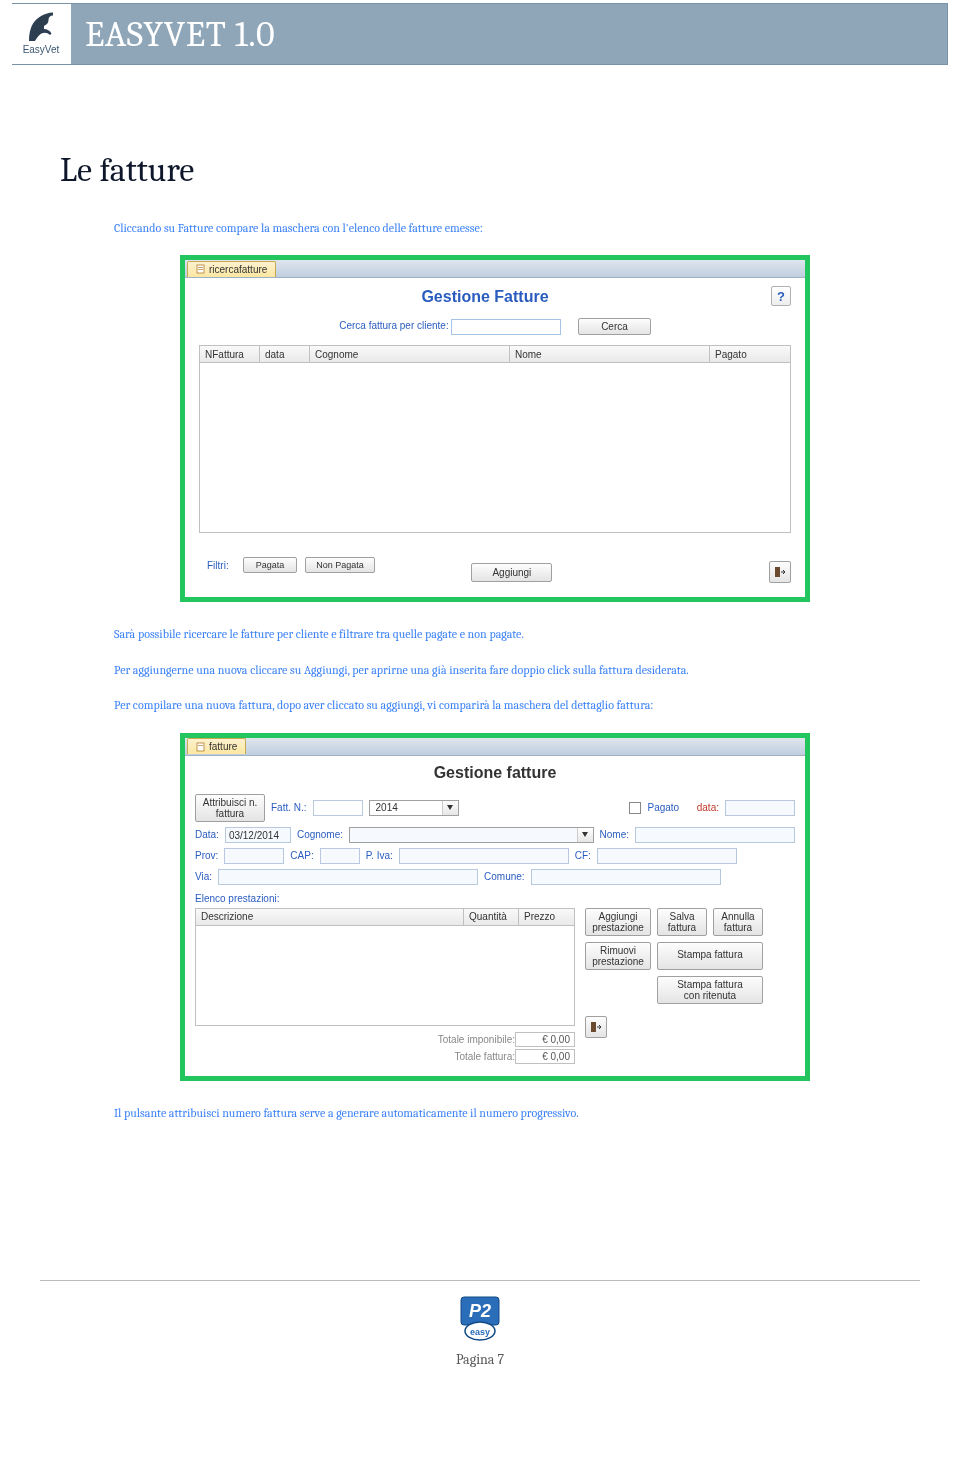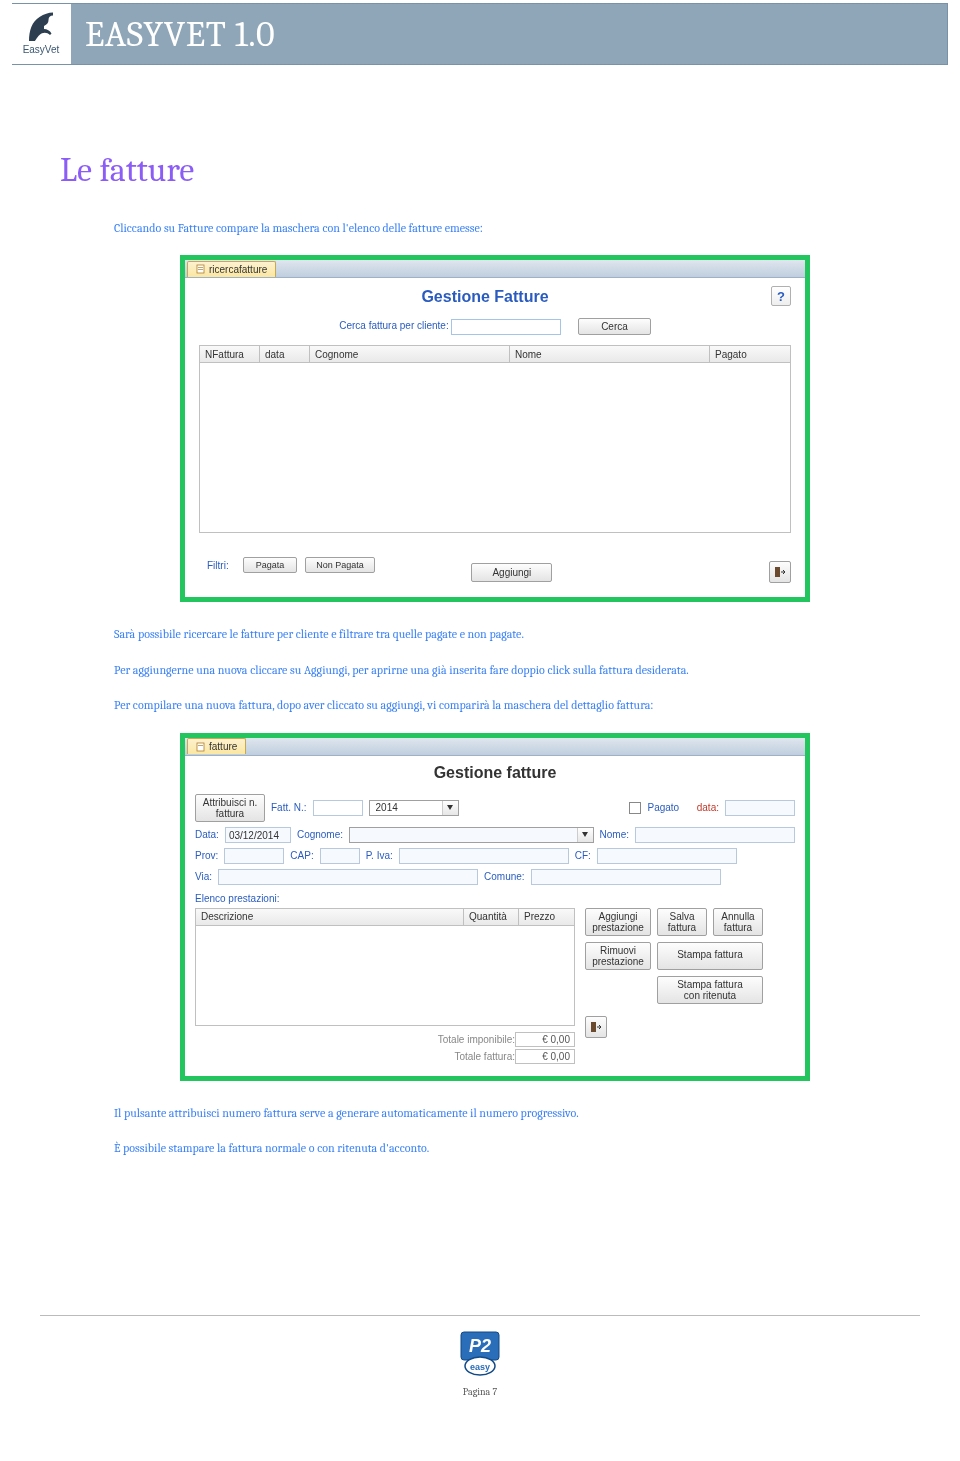--- a/index.html
+++ b/index.html
@@ -8,21 +8,21 @@
   
   .banner-wrap { padding: 3px 12px 0 12px; }
   .banner { background: #8fa6b8; display: flex; align-items: center; height: 62px; border: 1px solid #7893a8; }
   .logo-box { position: relative; display: flex; flex-direction: column; align-items: center; margin-left: -2px; background: #fff; padding: 4px 6px 0 6px; width: 60px; height: 60px; }
   .logo-box svg { width: 36px; height: 36px; }
   .logo-box span { font-size: 10px; color: #3b5772; font-family: Arial, sans-serif; }
   .banner-title { color: #fff; font-size: 36px; font-weight: 300; margin-left: 14px; font-family: Cambria, Georgia, serif; letter-spacing: 0.5px; }
   
   
   .content { padding: 85px 60px 30px 60px; }
-  h1.section { font-size: 34px; font-weight: 400; color: #8b5cf6; margin-bottom: 30px; font-family: Cambria, Georgia, serif; }
+  h1.section { font-size: 34px; font-weight: 400; color: #0f172a; margin-bottom: 30px; font-family: Cambria, Georgia, serif; }
   .para { font-size: 12px; color: #3b82f6; margin: 0 0 18px 54px; line-height: 1.45; font-family: Cambria, Georgia, serif; }
 
   
   .mock { margin: 0 0 24px 120px; border: 5px solid #22c55e; background: #fff; font-family: Tahoma, Arial, sans-serif; font-size: 10px; color: #333; }
   .mock-titlebar { background: linear-gradient(#dfe6ee, #bfcede); border-bottom: 1px solid #9fb1c4; height: 18px; display: flex; align-items: center; }
   .tab { background: linear-gradient(#fdf1cf, #fbe7a1); border: 1px solid #c7a94f; border-bottom: none; height: 16px; padding: 0 8px; margin-left: 2px; display: flex; align-items: center; font-size: 10px; border-radius: 2px 2px 0 0; }
   .tab svg { width: 10px; height: 10px; margin-right: 3px; }
   .mock-body { padding: 10px 14px 14px 14px; }
   .mock h2 { text-align: center; color: #2a5cbf; font-size: 16px; font-weight: bold; font-family: Tahoma, Arial, sans-serif; margin-bottom: 12px; }
   .mock h2.black { color: #333; font-weight: bold; }
@@ -65,21 +65,21 @@
   .action-col { display: flex; flex-direction: column; gap: 6px; }
   .action-row { display: flex; gap: 6px; }
   .totals { text-align: right; font-size: 10px; color: #888; margin-top: 6px; }
   .totals .tot-row { display: flex; justify-content: flex-end; gap: 0; align-items: center; margin-bottom: 2px; }
   .totals .tot-val { border: 1px solid #c0c0c0; width: 60px; text-align: right; padding: 1px 4px; color: #555; }
 
   
   .page-footer { border-top: 1px solid #bbb; margin: 110px 40px 0 40px; padding-top: 14px; text-align: center; }
   .p2logo { display: inline-flex; flex-direction: column; align-items: center; }
   .p2logo svg { width: 50px; height: 48px; }
-  .page-num { font-size: 10px; color: #595959; margin-top: 4px; font-family: Cambria, Georgia, serif; }
+  .page-num { font-size: 14px; color: #595959; margin-top: 4px; font-family: Cambria, Georgia, serif; }
 </style>
 </head>
 <body>
 
 <div class="banner-wrap">
   <div class="banner">
     <div class="logo-box">
       <svg viewBox="0 0 24 24">
         <path fill="#2c3e50" d="M4 22 C4 15 6 9 11 6 C14 4 17 3 20 3 L20 5 C18 5 17 6 17 8 C17 10 16 11 14 12 L14 14 C16 14 18 15 19 17 L18 18 C16 16 13 16 11 18 C9 20 8 22 8 22 Z"></path>
       </svg>
@@ -252,21 +252,20 @@
                   <path d="M8 7 L12 7 M10 5 L12 7 L10 9" stroke="#333" stroke-width="1" fill="none"></path>
                 </svg>
             </span>
           </div>
         </div>
       </div>
     </div>
   </div>
 
   <p class="para">Il pulsante attribuisci numero fattura serve a generare automaticamente il numero progressivo.</p>
-  <p class="para">È possibile stampare la fattura normale o con ritenuta d'acconto.</p>
 </div>
 
 <div class="page-footer">
   <div class="p2logo">
     <svg viewBox="0 0 50 48">
       <rect x="6" y="2" width="38" height="28" rx="3" fill="#2a6db8" stroke="#114a86" stroke-width="1"></rect>
       <text x="25" y="22" font-family="Arial" font-size="18" font-weight="bold" font-style="italic" fill="#fff" text-anchor="middle">P2</text>
       <ellipse cx="25" cy="36" rx="15" ry="9" fill="#fff" stroke="#114a86" stroke-width="1.5"></ellipse>
       <text x="25" y="40" font-family="Arial" font-size="9" font-weight="bold" fill="#2a6db8" text-anchor="middle">easy</text>
     </svg>

